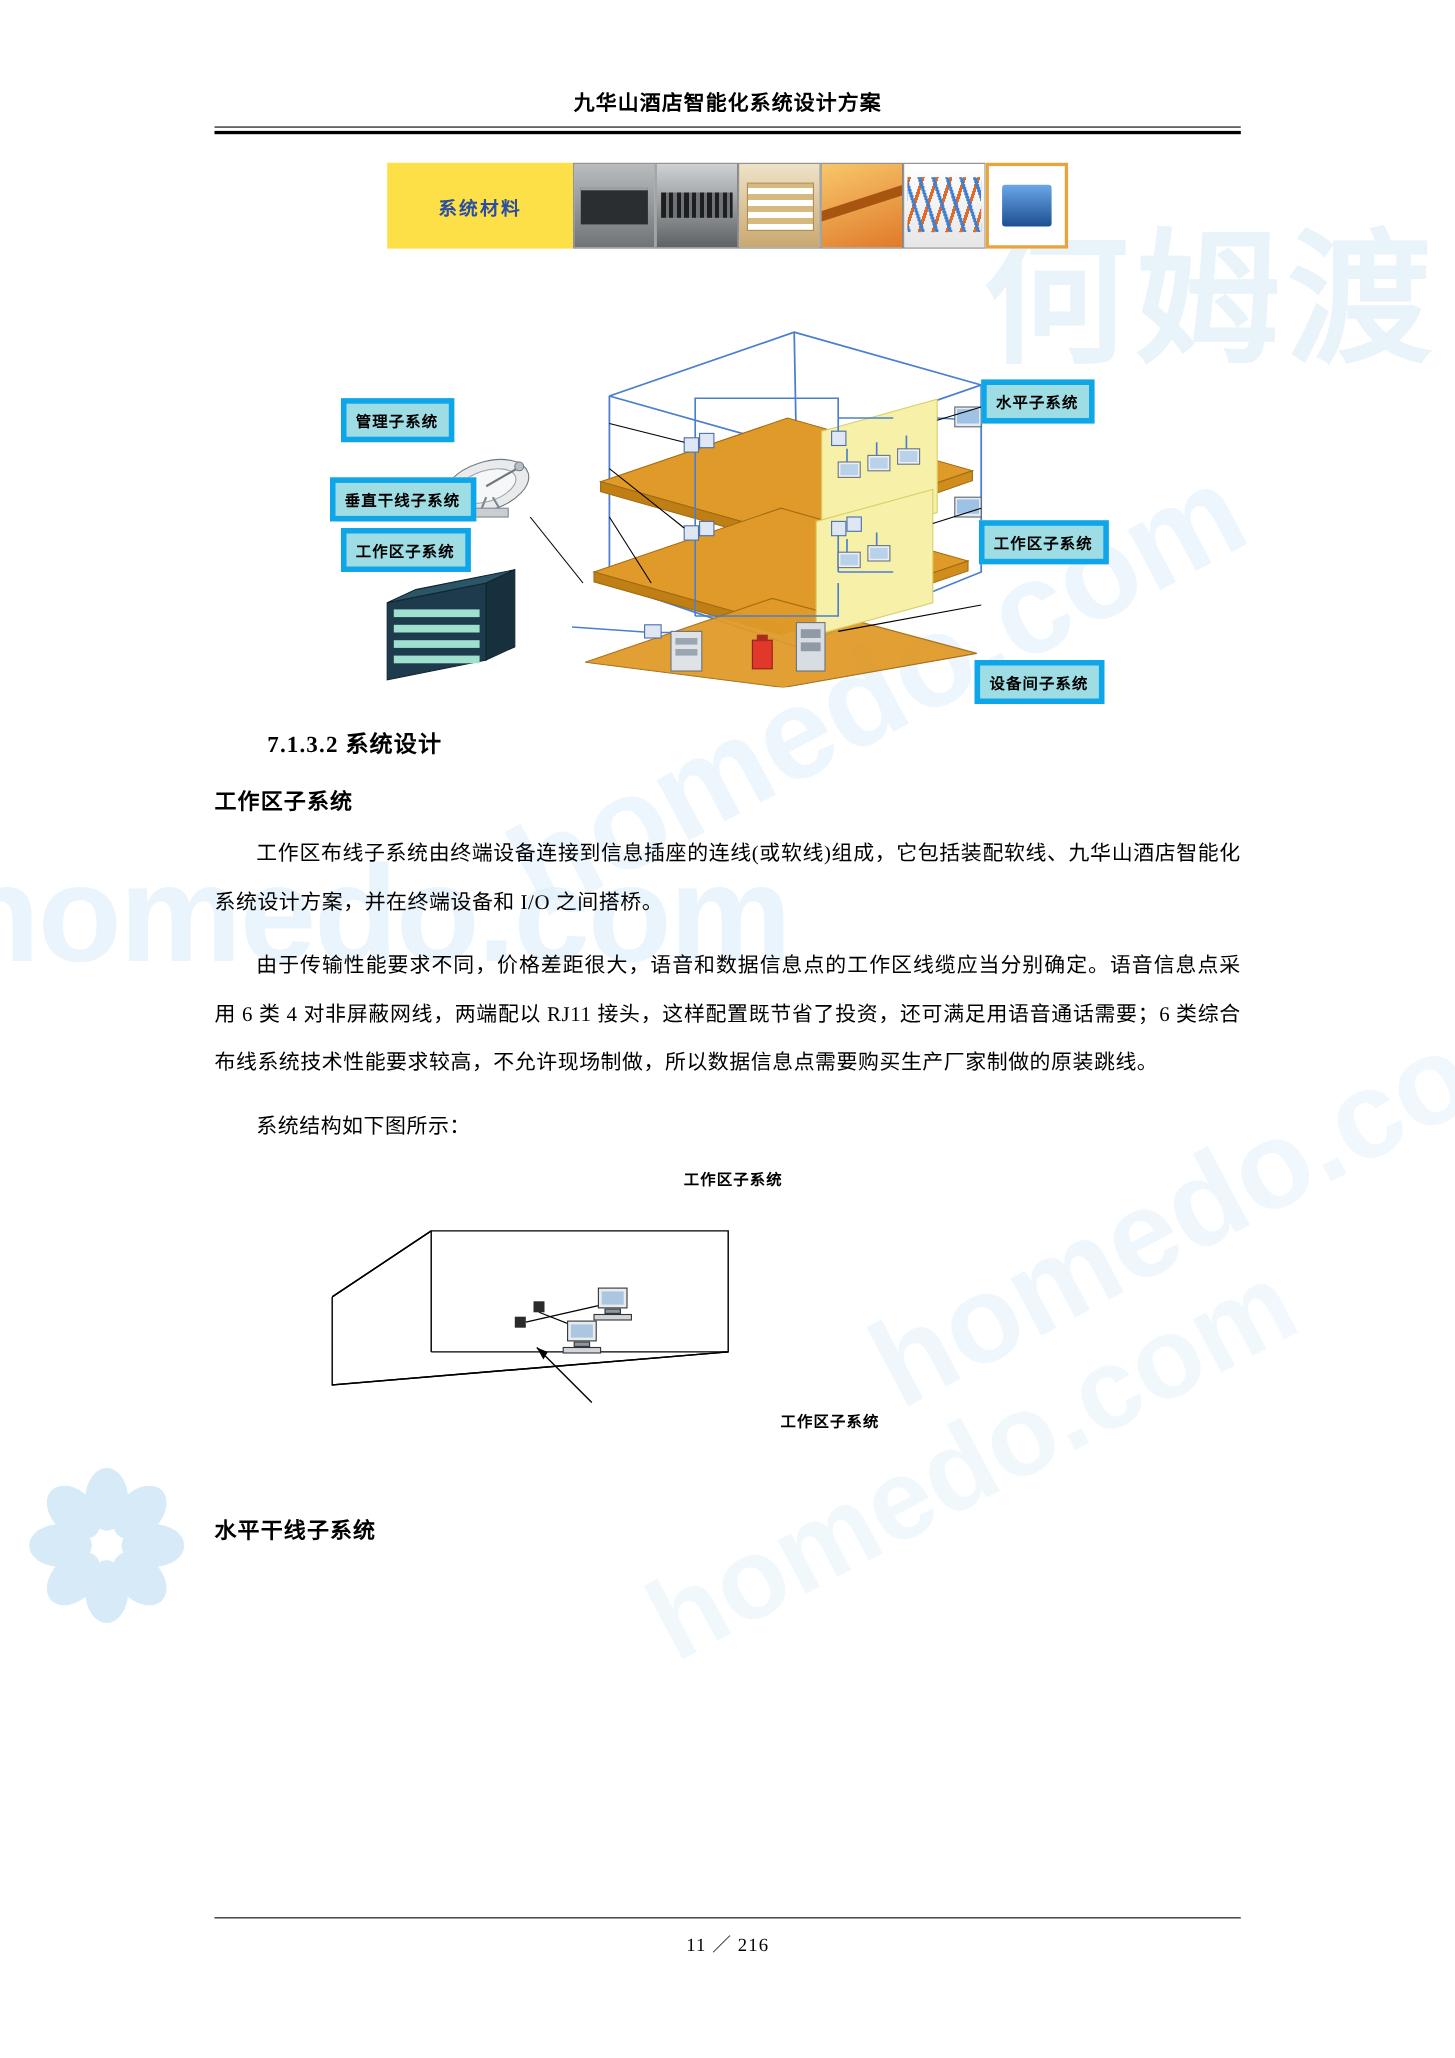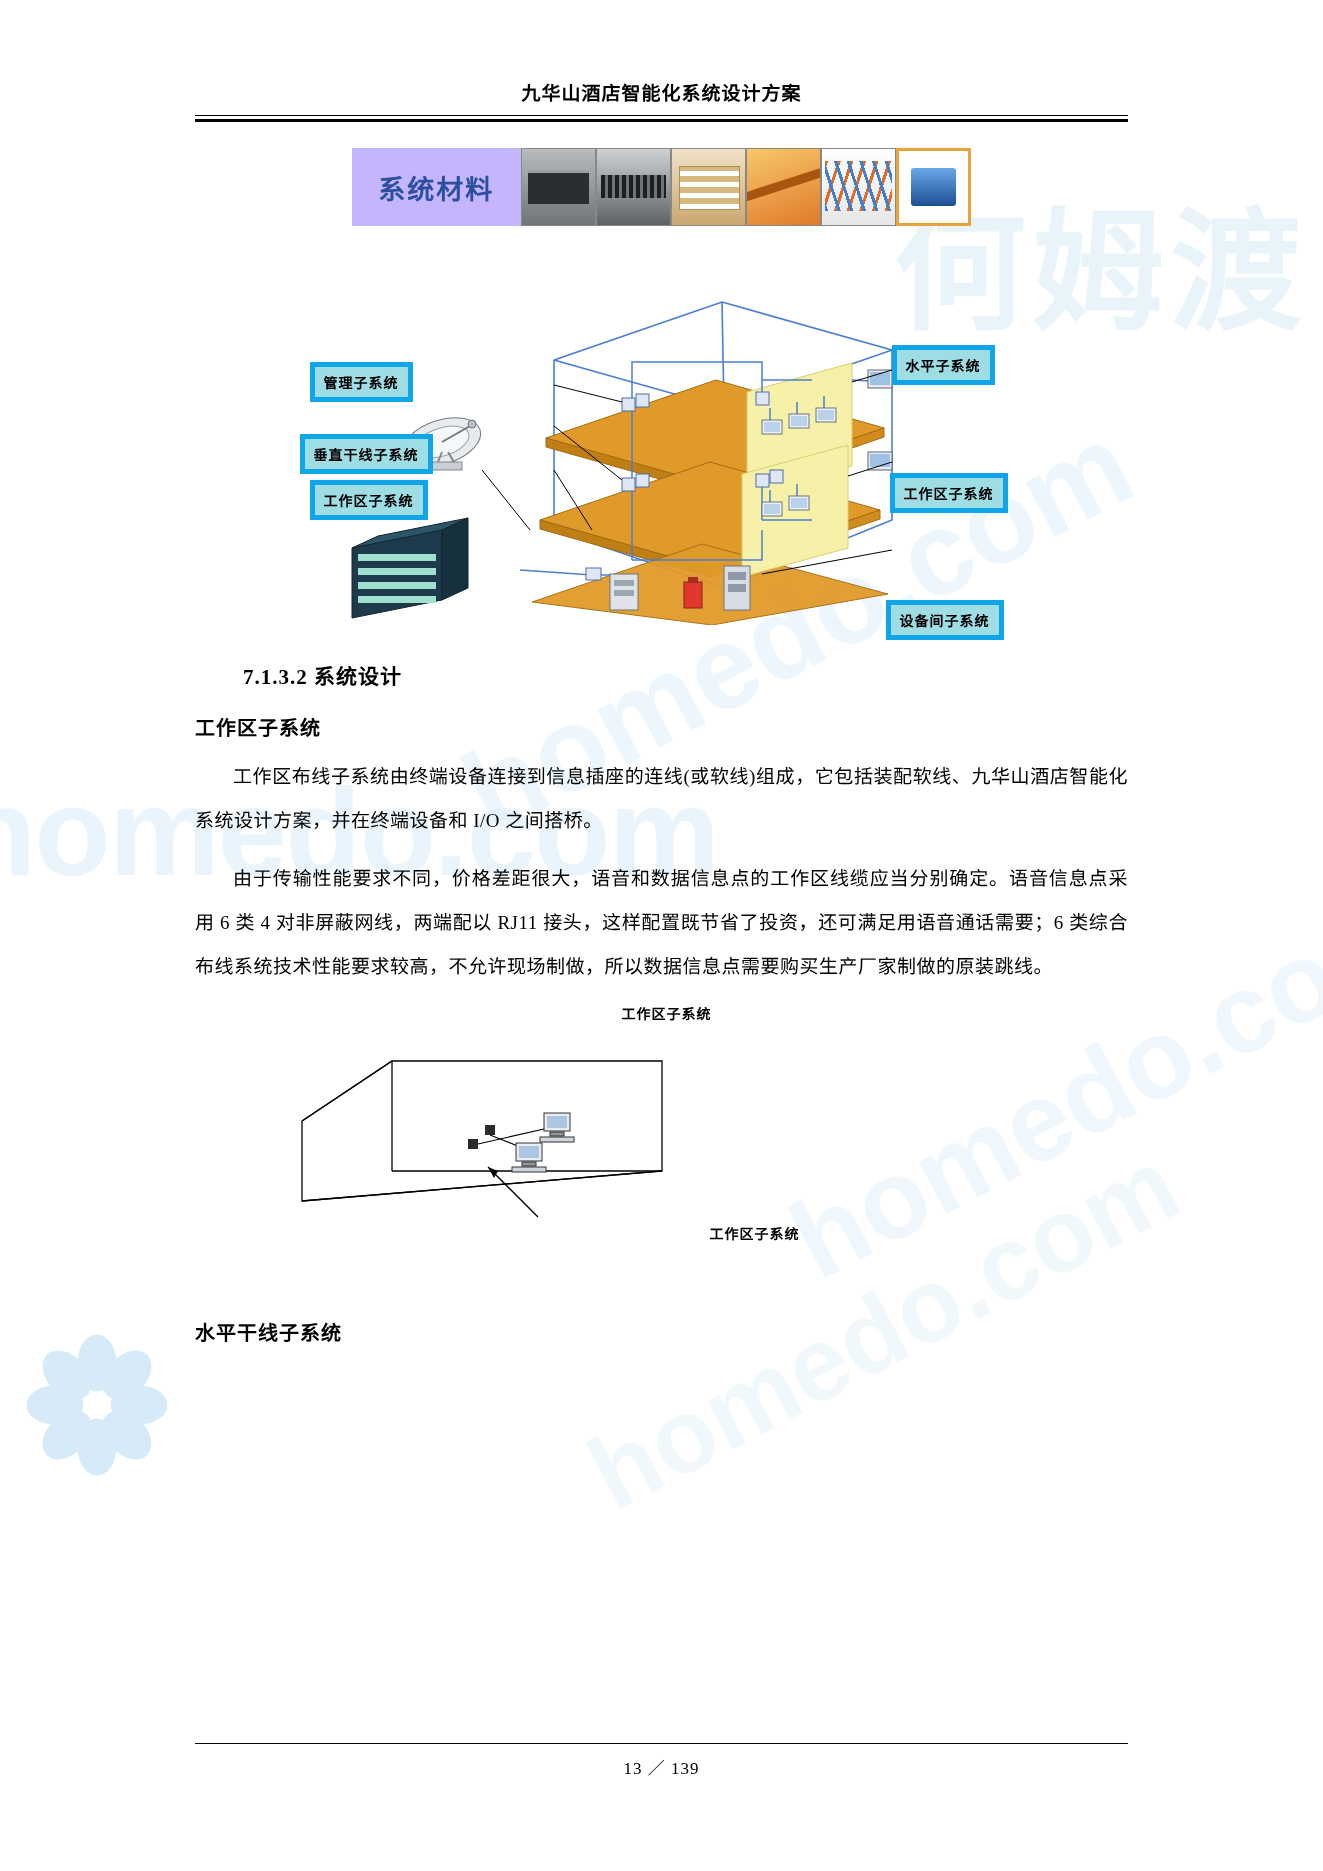--- a/index.html
+++ b/index.html
@@ -115,24 +115,24 @@
     display: flex;
     align-items: stretch;
   }
   .materials-label {
     width: 170px;
     display: flex;
     align-items: center;
     justify-content: center;
     font-family: "Liberation Sans", sans-serif;
     font-weight: bold;
-    font-size: 27px;
+    font-size: 17px;
     color: #2d4fa0;
     letter-spacing: 2px;
-    background: #c4b5fd;
+    background: #fde047;
   }
   .mat {
     width: 75px;
     border: 1px solid #888;
     box-sizing: border-box;
     position: relative;
     overflow: hidden;
   }
   .mat.m1 { background: linear-gradient(#b9bcbe,#6f7476); }
   .mat.m1::after {
@@ -435,20 +435,21 @@
       <div class="dlabel" style="left:594px;top:370px;">设备间子系统</div>
     </div>
   </div>
 
   <div class="h3" style="margin-left:48px;">7.1.3.2 系统设计</div>
 
   <div class="h4">工作区子系统</div>
 
   <p class="body">工作区布线子系统由终端设备连接到信息插座的连线(或软线)组成，它包括装配软线、九华山酒店智能化系统设计方案，并在终端设备和 I/O 之间搭桥。</p>
   <p class="body">由于传输性能要求不同，价格差距很大，语音和数据信息点的工作区线缆应当分别确定。语音信息点采用 6 类 4 对非屏蔽网线，两端配以 RJ11 接头，这样配置既节省了投资，还可满足用语音通话需要；6 类综合布线系统技术性能要求较高，不允许现场制做，所以数据信息点需要购买生产厂家制做的原装跳线。</p>
+  <p class="body">系统结构如下图所示：</p>
 
   <div class="figure2">
     <div class="fig2-title">工作区子系统</div>
 
     <svg width="740" height="230" viewBox="0 0 740 230" style="position:absolute; left:0; top:18px;">
       <g fill="none" stroke="#000" stroke-width="1.3">
 
         <polyline points="10,100 100,40 370,40 370,150 10,180 10,100"></polyline>
         <polyline points="100,40 100,150"></polyline>
         <polyline points="10,180 370,150"></polyline>
@@ -484,16 +485,16 @@
       <polygon points="196,146 206,150 202,157" fill="#000"></polygon>
     </svg>
 
     <div class="fig2-caption">工作区子系统</div>
   </div>
 
   <div class="h4" style="margin-top:54px;">水平干线子系统</div>
 
   <div class="footer">
     <div class="footer-rule"></div>
-    <div class="footer-num">13 ／ 139</div>
+    <div class="footer-num">11 ／ 216</div>
   </div>
 
 </div>
 
 </body></html>

